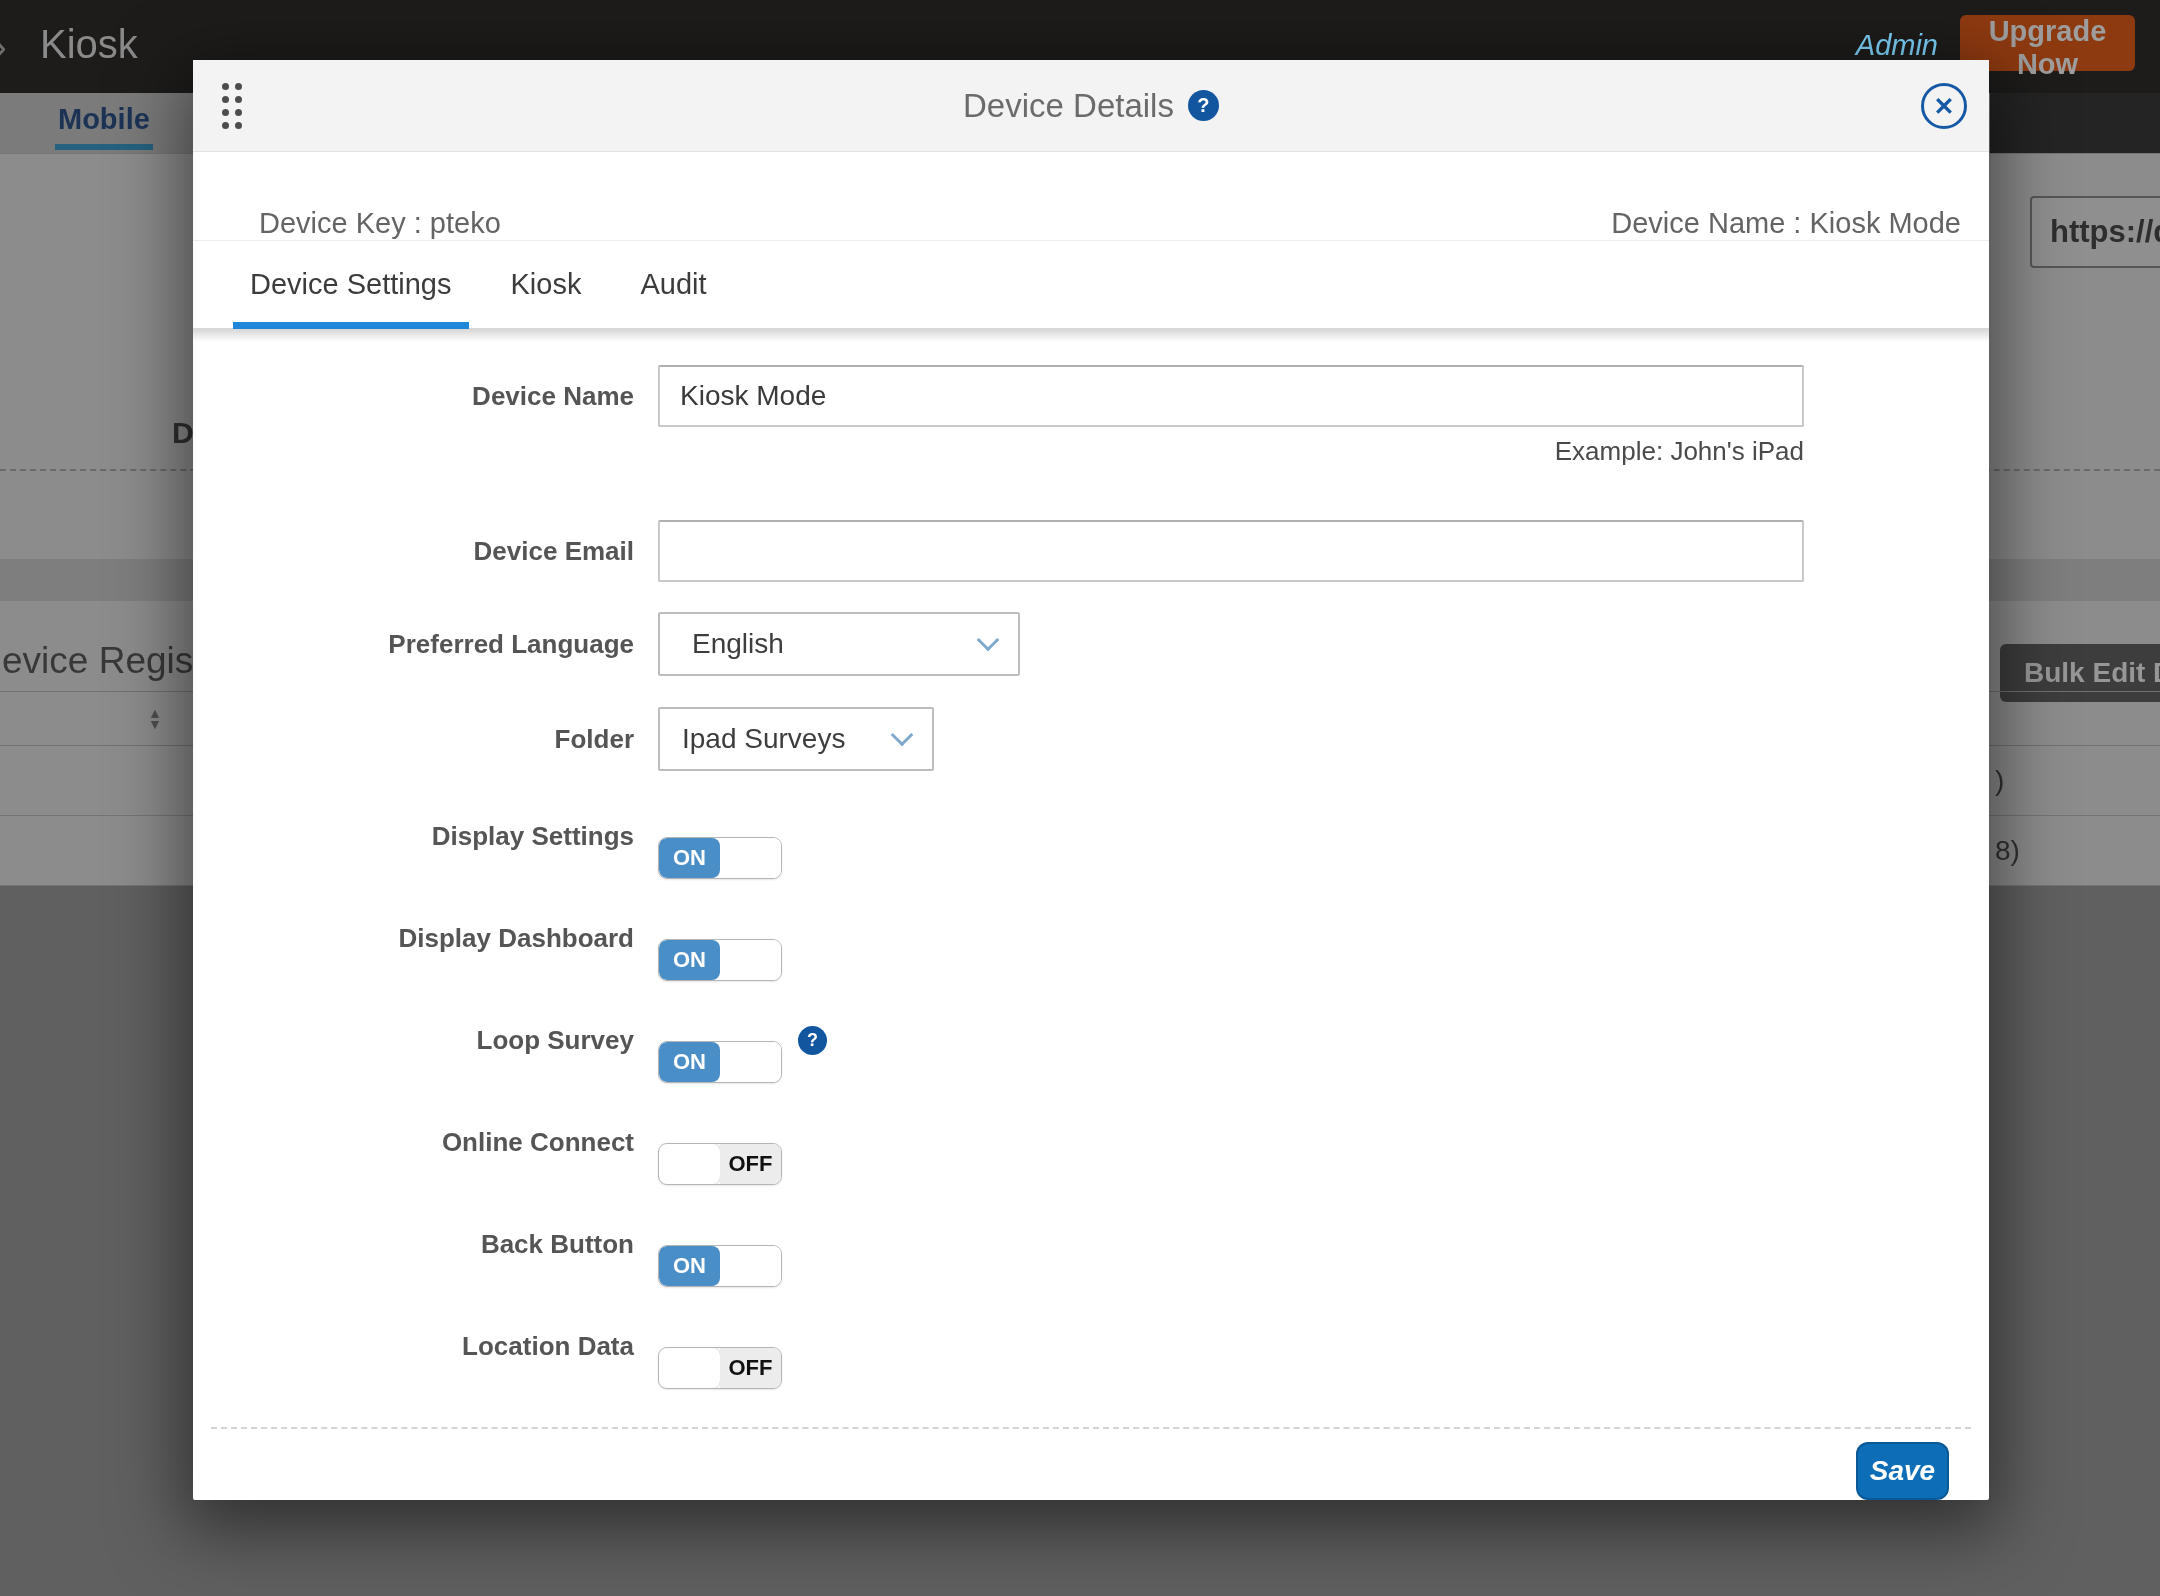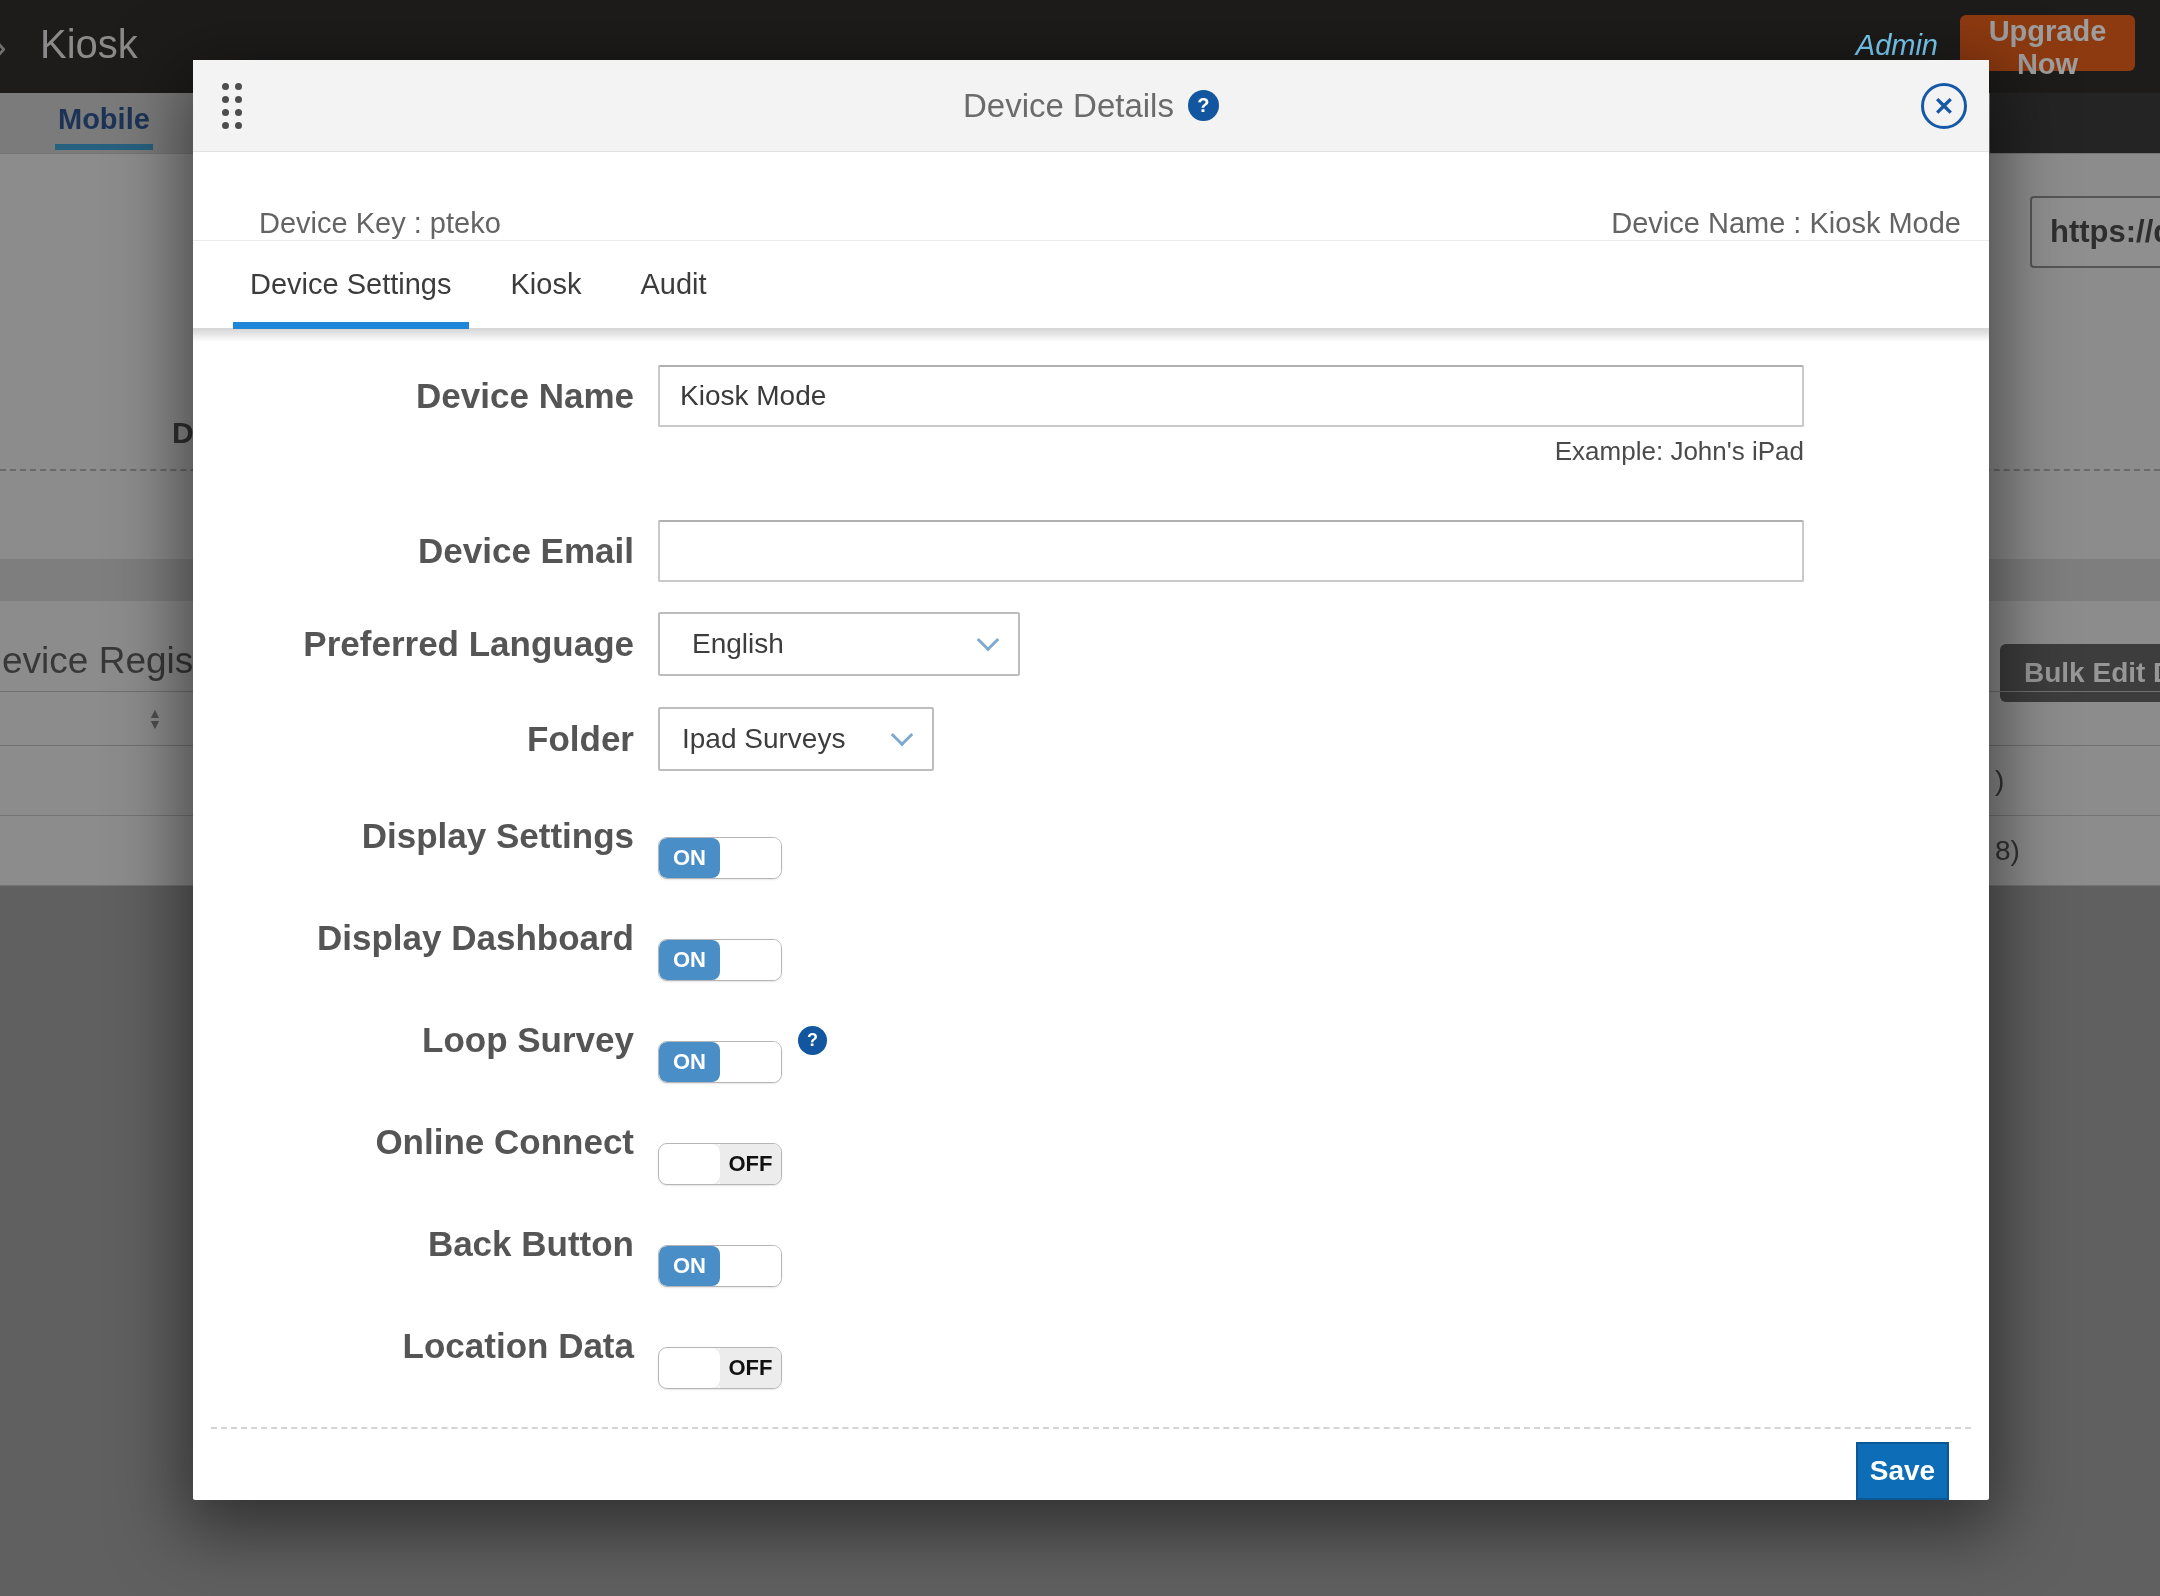--- a/index.html
+++ b/index.html
@@ -48,21 +48,21 @@
 
   .keyname { display:flex; justify-content:space-between; align-items:flex-end; height:88px; padding:0 28px 0 57px; font-size:29px; color:#646464;margin-left:9px; }
 
   .tabs { height:89px; border-top:1px solid #ececec; border-bottom:1px solid #d8d8d8; display:flex; align-items:stretch; padding-left:40px; }
   .tab { display:flex; align-items:center; padding:0 17px; margin-right:25px; font-size:29px; color:#3c3c3c; position:relative; cursor:pointer; }
   .tab.active::after { content:''; position:absolute; left:0; right:0; bottom:-1px; height:7px; background:#1f86d8; }
   .tab-shadow { height:13px; background:linear-gradient(rgba(0,0,0,0.16), rgba(0,0,0,0)); }
 
   .form { padding-top:23px; }
   .frow { display:flex; align-items:center; }
-  .flabel { width:465px; padding-right:24px; text-align:right; font-weight:700; font-size:35px; color:#555; flex:none; }
+  .flabel { width:465px; padding-right:24px; text-align:right; font-weight:700; font-size:26px; color:#555; flex:none; }
   .text-input { width:1146px; height:62px; border:2px solid #c9c9c9; border-top-color:#b0b0b0; border-radius:2px; font-size:28px; color:#3a3a3a; padding:0 20px; font-family:inherit; outline:none; }
   .helper-row { margin-left:465px; width:1146px; text-align:right; font-size:26px; color:#4a4a4a; margin-top:9px; height:30px; }
   .row-email { margin-top:54px; }
   .row-lang { margin-top:30px; }
   .row-folder { margin-top:31px; }
   .select-box { height:64px; border:2px solid #bdbdbd; border-radius:2px; background:#fff; display:flex; align-items:center; justify-content:space-between; padding:0 22px; font-size:28px; color:#3d3d3d; cursor:pointer; }
   .sel-lang { width:362px;padding-left:32px; }
   .sel-folder { width:276px; }
   .chev { width:16px; height:16px; border-right:3px solid #7fa9cf; border-bottom:3px solid #7fa9cf; transform:rotate(45deg); margin-top:-8px; flex:none; }
 
@@ -71,21 +71,21 @@
   .toggle { width:124px; height:42px; border:1px solid #b5b5b5; border-radius:9px; background:#fff; display:flex; overflow:hidden; cursor:pointer; box-shadow:0 1px 2px rgba(0,0,0,0.10); flex:none;margin-top:44px; }
   .seg { width:50%; display:flex; align-items:center; justify-content:center; font-weight:700; font-size:22px; }
   .toggle.on  .seg-on  { background:#4a8ec7; color:#fff; border-radius:8px; }
   .toggle.on  .seg-off { background:#fff; }
   .toggle.off .seg-on  { background:#fff; border-radius:8px; box-shadow:1px 0 3px rgba(0,0,0,0.18); }
   .toggle.off .seg-off { background:#ececec; color:#111; }
   .toggle-help { margin-left:16px; width:29px; height:29px; border-radius:50%; background:#1256a0; color:#fff; font-weight:700; font-size:18px; display:flex; align-items:center; justify-content:center; cursor:pointer; }
 
   .footer-sep { margin:44px 18px 0 18px; border-top:2px dashed #d4d4d4; }
   .modal-footer { display:flex; justify-content:flex-end; padding:13px 40px 0 0; }
-  .save-btn { width:93px; height:58px; background:#0d6db6; border:2px solid #0a5896; border-radius:0; color:#fff; font-weight:700; font-size:28px; font-family:inherit; cursor:pointer; }
+  .save-btn { width:93px; height:58px; background:#0d6db6; border:2px solid #0a5896; border-radius:12px; color:#fff; font-weight:700; font-size:28px; font-family:inherit; cursor:pointer;font-style:italic; }
 </style>
 </head>
 <body>
 
 <div class="topbar">
   <span class="crumb">›</span>
   <span class="brand">Kiosk</span>
   <span class="admin">Admin</span>
   <button class="upgrade-btn">Upgrade Now</button>
 </div>

